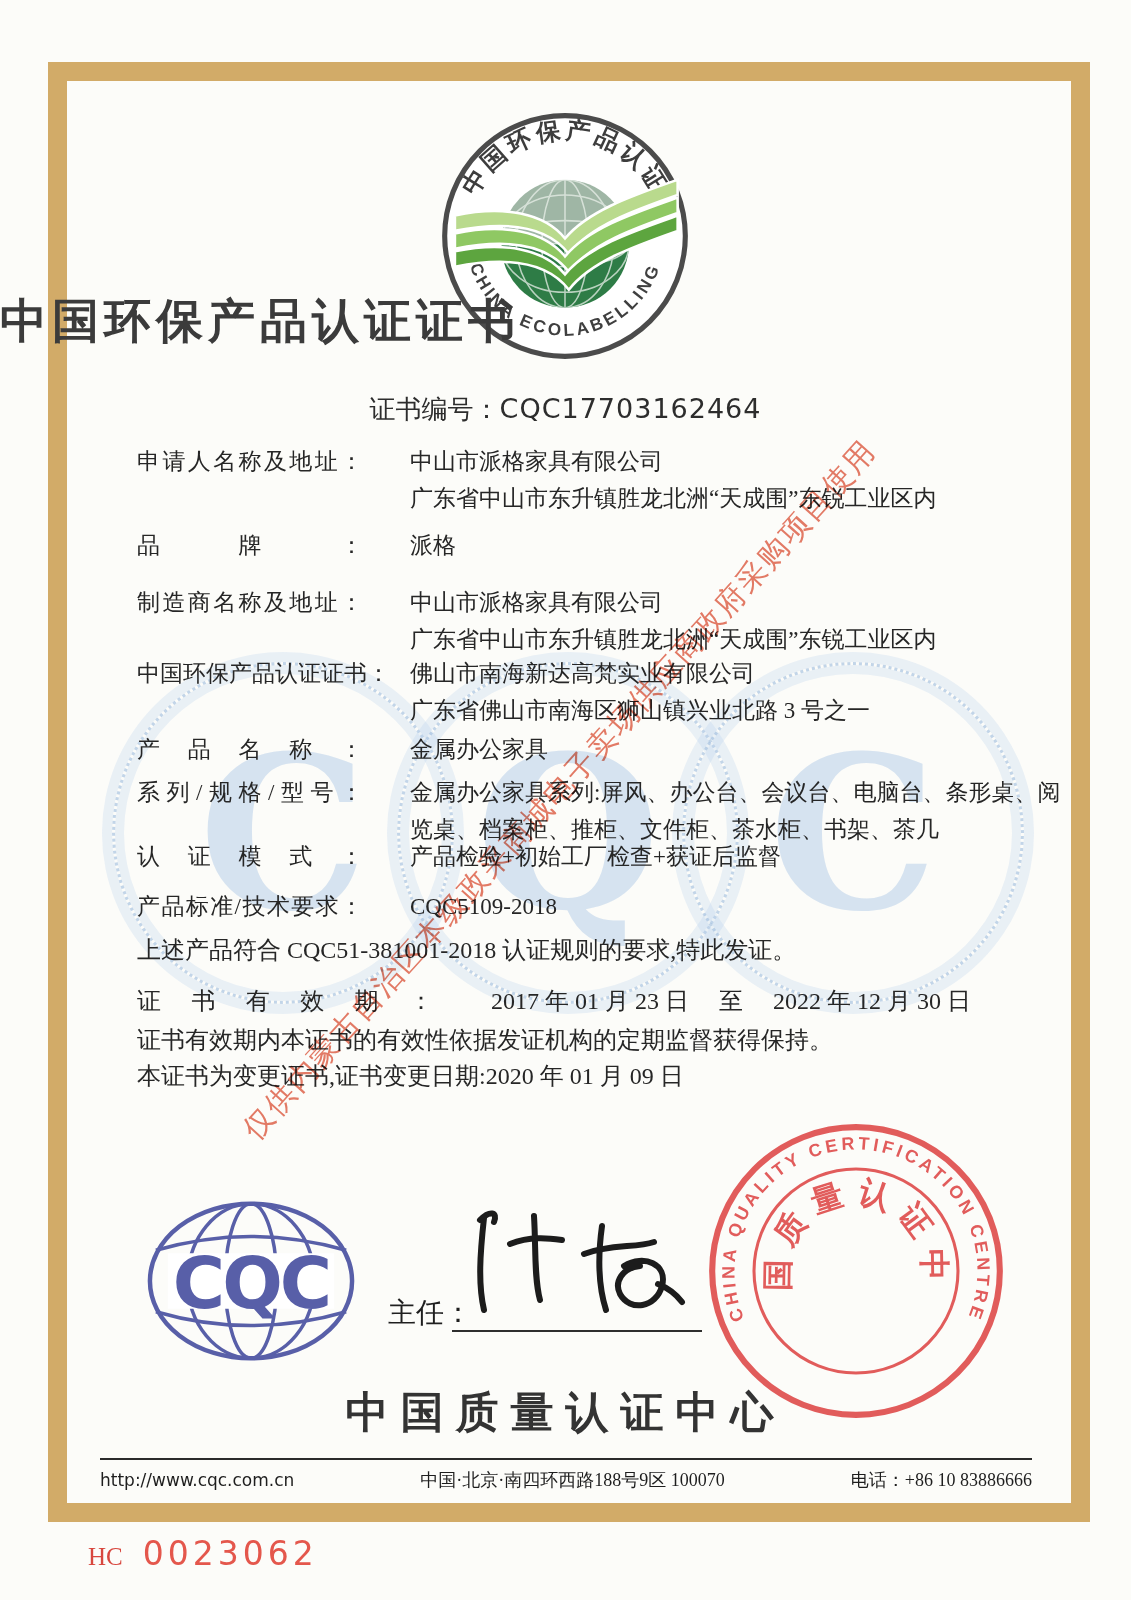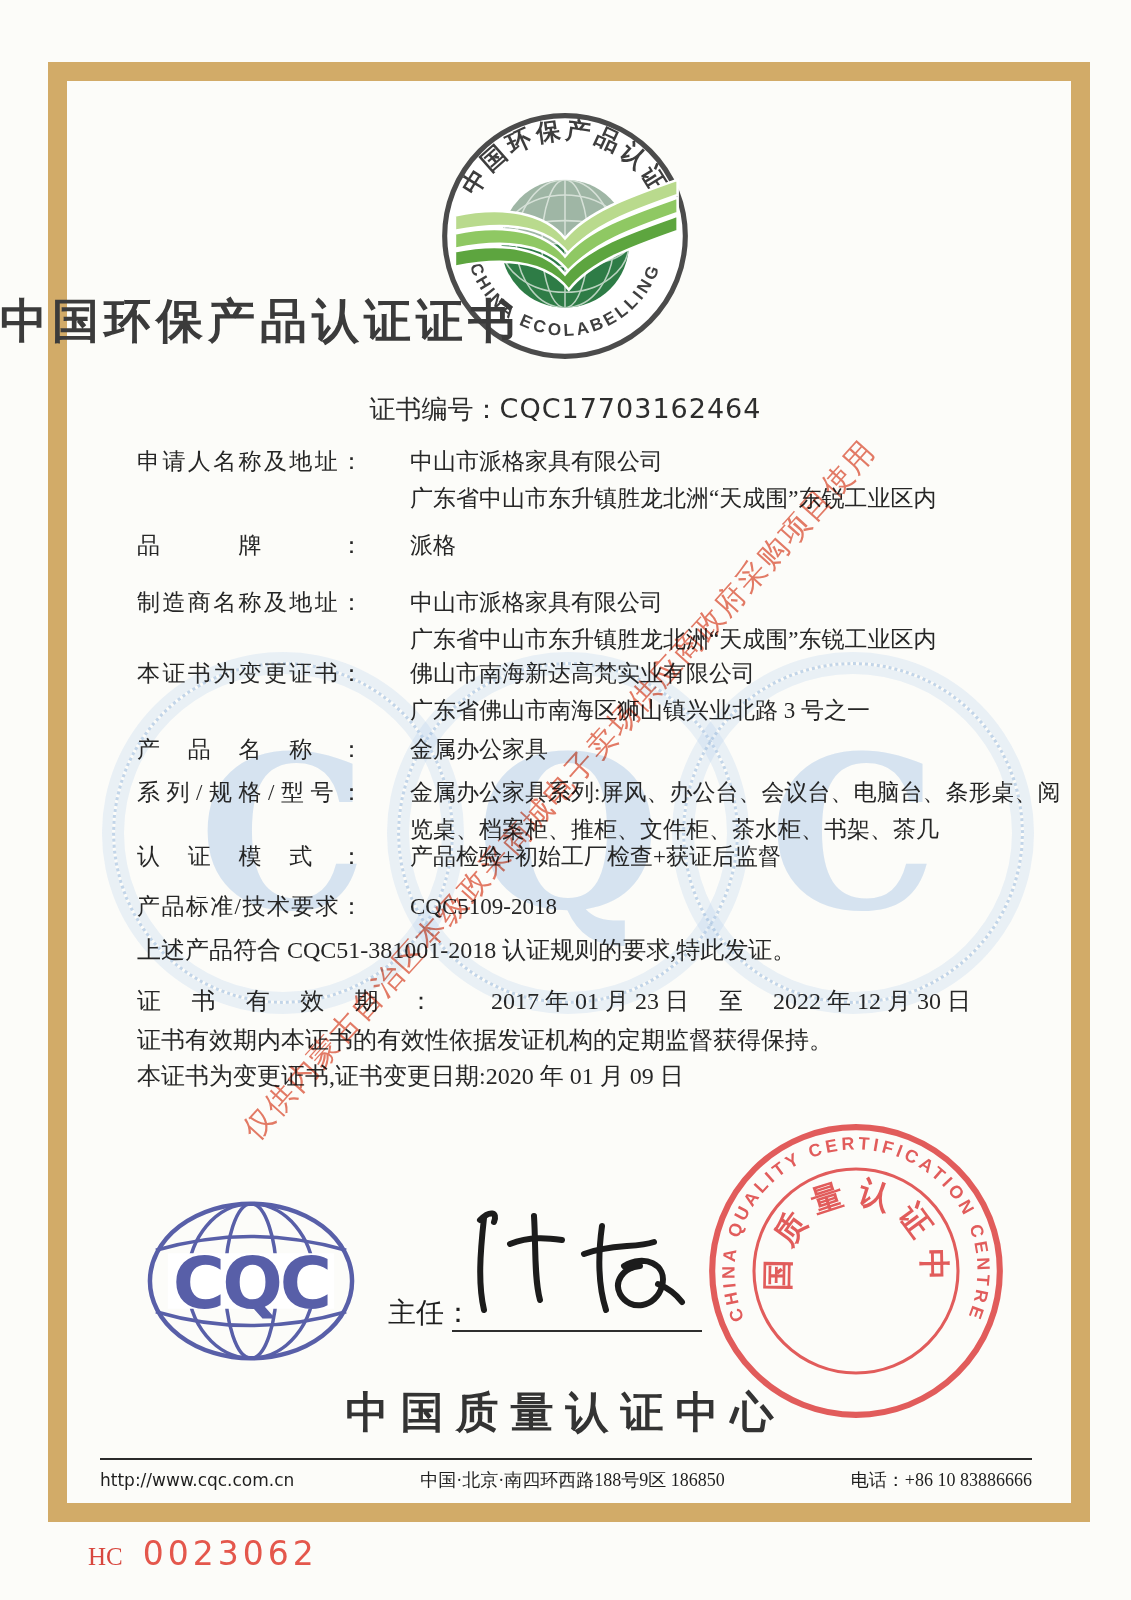--- a/index.html
+++ b/index.html
@@ -132,21 +132,21 @@
     <div class="frow r1">
       <span class="flabel">申请人名称及地址：</span><span class="fval"><div>中山市派格家具有限公司</div><div>广东省中山市东升镇胜龙北洲“天成围”东锐工业区内</div></span>
     </div>
     <div class="frow r2">
       <span class="flabel">品牌：</span><span class="fval"><div>派格</div></span>
     </div>
     <div class="frow r3">
       <span class="flabel">制造商名称及地址：</span><span class="fval"><div>中山市派格家具有限公司</div><div>广东省中山市东升镇胜龙北洲“天成围”东锐工业区内</div></span>
     </div>
     <div class="frow r4">
-      <span class="flabel">本证书为变更证书：</span><span class="fval"><div>佛山市南海新达高梵实业有限公司</div><div>广东省佛山市南海区狮山镇兴业北路 3 号之一</div></span>
+      <span class="flabel">中国环保产品认证证书：</span><span class="fval"><div>佛山市南海新达高梵实业有限公司</div><div>广东省佛山市南海区狮山镇兴业北路 3 号之一</div></span>
     </div>
     <div class="frow r5">
       <span class="flabel">产品名称：</span><span class="fval"><div>金属办公家具</div></span>
     </div>
     <div class="frow r6">
       <span class="flabel">系列/规格/型号：</span><span class="fval"><div>金属办公家具系列:屏风、办公台、会议台、电脑台、条形桌、阅</div><div>览桌、档案柜、推柜、文件柜、茶水柜、书架、茶几</div></span>
     </div>
     <div class="frow r7">
       <span class="flabel">认证模式：</span><span class="fval"><div>产品检验+初始工厂检查+获证后监督</div></span>
     </div>
@@ -200,21 +200,21 @@
       </text>
       <text font-family="Liberation Serif, serif" font-size="31" font-weight="700" fill="#e05050" letter-spacing="10">
         <textPath href="#stampInner" startOffset="50%" text-anchor="middle">中国质量认证中心</textPath>
       </text>
     </svg>
 
     <div class="orgname">中国质量认证中心</div>
     <div class="divider"></div>
     <div class="footer">
       <span class="url">http://www.cqc.com.cn</span>
-      <span class="addr">中国·北京·南四环西路188号9区  186850</span>
+      <span class="addr">中国·北京·南四环西路188号9区  100070</span>
       <span class="phone">电话：+86 10 83886666</span>
     </div>
 
     <div class="serial">
       <span class="pre">HC</span><span class="no">0023062</span>
     </div>
   </div>
 
   <div class="wm-red">仅供内蒙古自治区本级政采商城电子卖场供应商政府采购项目使用</div>
 

